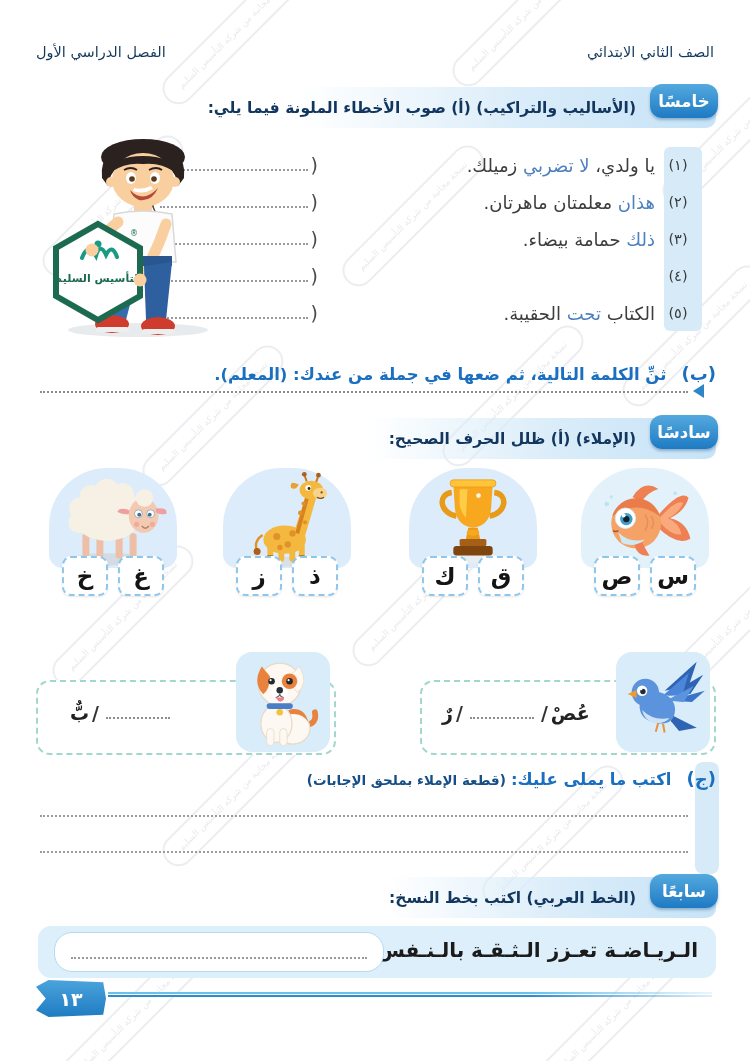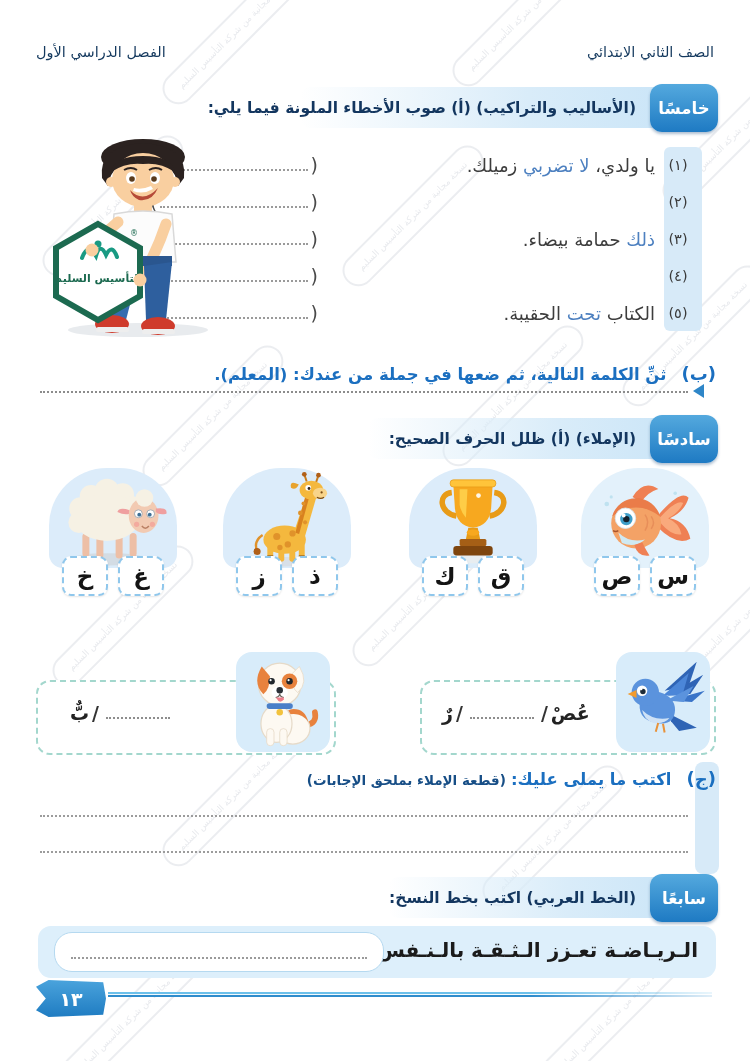--- a/index.html
+++ b/index.html
@@ -21,21 +21,21 @@
   .hdr-rule { position:absolute; left:35px; right:35px; top:67px; height:6px; z-index:1;
     background:linear-gradient(to bottom,#8fd2ee 0 2px, #ffffff 2px 3px, #playful 0, #3f97d0 3px 5px, rgba(255,255,255,0) 5px);
   }
   .hdr-rule::before { content:""; position:absolute; inset:0;
     background:linear-gradient(to right, rgba(255,255,255,.65), rgba(255,255,255,0) 12% 88%, rgba(255,255,255,.65)); }
   
   .sec-strip { position:absolute; height:41px; z-index:1; border-radius:10px;
     background:linear-gradient(to left,#c6e3f7 0%, #d9ecf9 45%, rgba(255,255,255,0) 100%);
     display:flex; align-items:center; padding:0 80px 0 8px; }
   .sec-title { font-size:15.5px; font-weight:bold; color:#13365f; white-space:nowrap; }
-  .sec-badge { position:absolute; right:-2px; top:-3px; width:68px; height:48px;
+  .sec-badge { position:absolute; right:-2px; top:-3px; width:68px; height:34px;
     background:linear-gradient(180deg,#54a9de 0%, #1e7ac3 100%);
     border-radius:12px; color:#ffffff; font-weight:bold; font-size:16.5px;
     display:flex; align-items:center; justify-content:center;
     box-shadow:0 2px 3px rgba(20,70,120,.35); }
   
   .num-strip { position:absolute; left:664px; top:147px; width:38px; height:184px;
     background:#d7eaf8; border-radius:6px; z-index:1; }
   .item-row { position:absolute; left:150px; right:49px; height:32px; z-index:2;
     display:flex; align-items:center; direction:rtl; }
   .item-num { width:46px; text-align:center; font-size:14.5px; color:#3a3a3a; flex:none; }
@@ -138,20 +138,21 @@
     <span class="item-sent"><span>يا ولدي، </span><span class="item-colored">لا تضربي</span><span> زميلك.</span></span>
     <span class="spacer"></span>
     <span class="blank">
         <span class="paren">(</span>
         <span class="dots"></span>
         <span class="paren">)</span>
       </span>
   </div>
   <div class="item-row" style="top:186px;">
     <span class="item-num">(٢)</span>
+    <span class="item-sent"><span></span><span class="item-colored">هذان</span><span> معلمتان ماهرتان.</span></span>
     <span class="spacer"></span>
     <span class="blank">
         <span class="paren">(</span>
         <span class="dots"></span>
         <span class="paren">)</span>
       </span>
   </div>
   <div class="item-row" style="top:223px;">
     <span class="item-num">(٣)</span>
     <span class="item-sent"><span></span><span class="item-colored">ذلك</span><span> حمامة بيضاء.</span></span>

